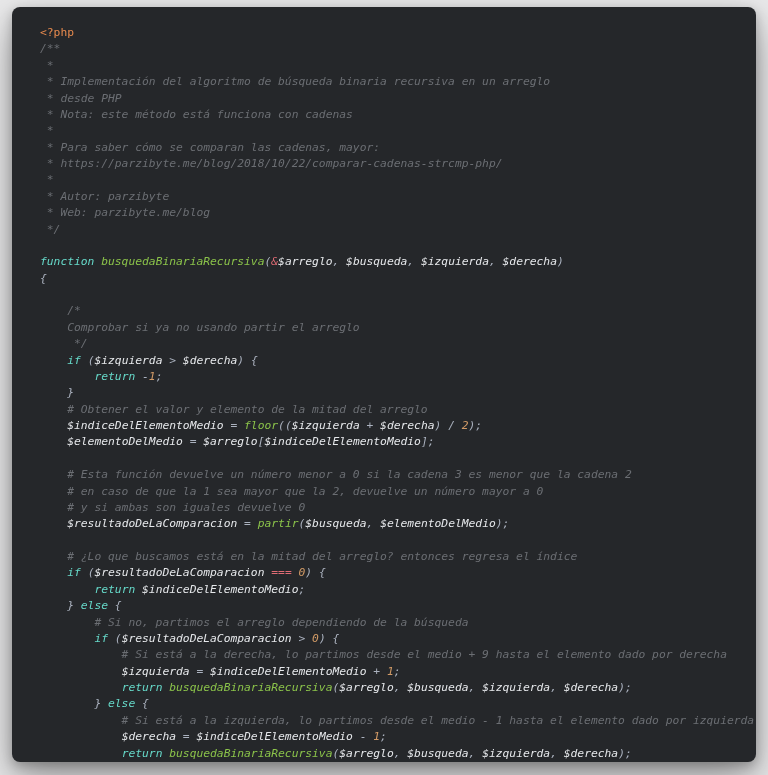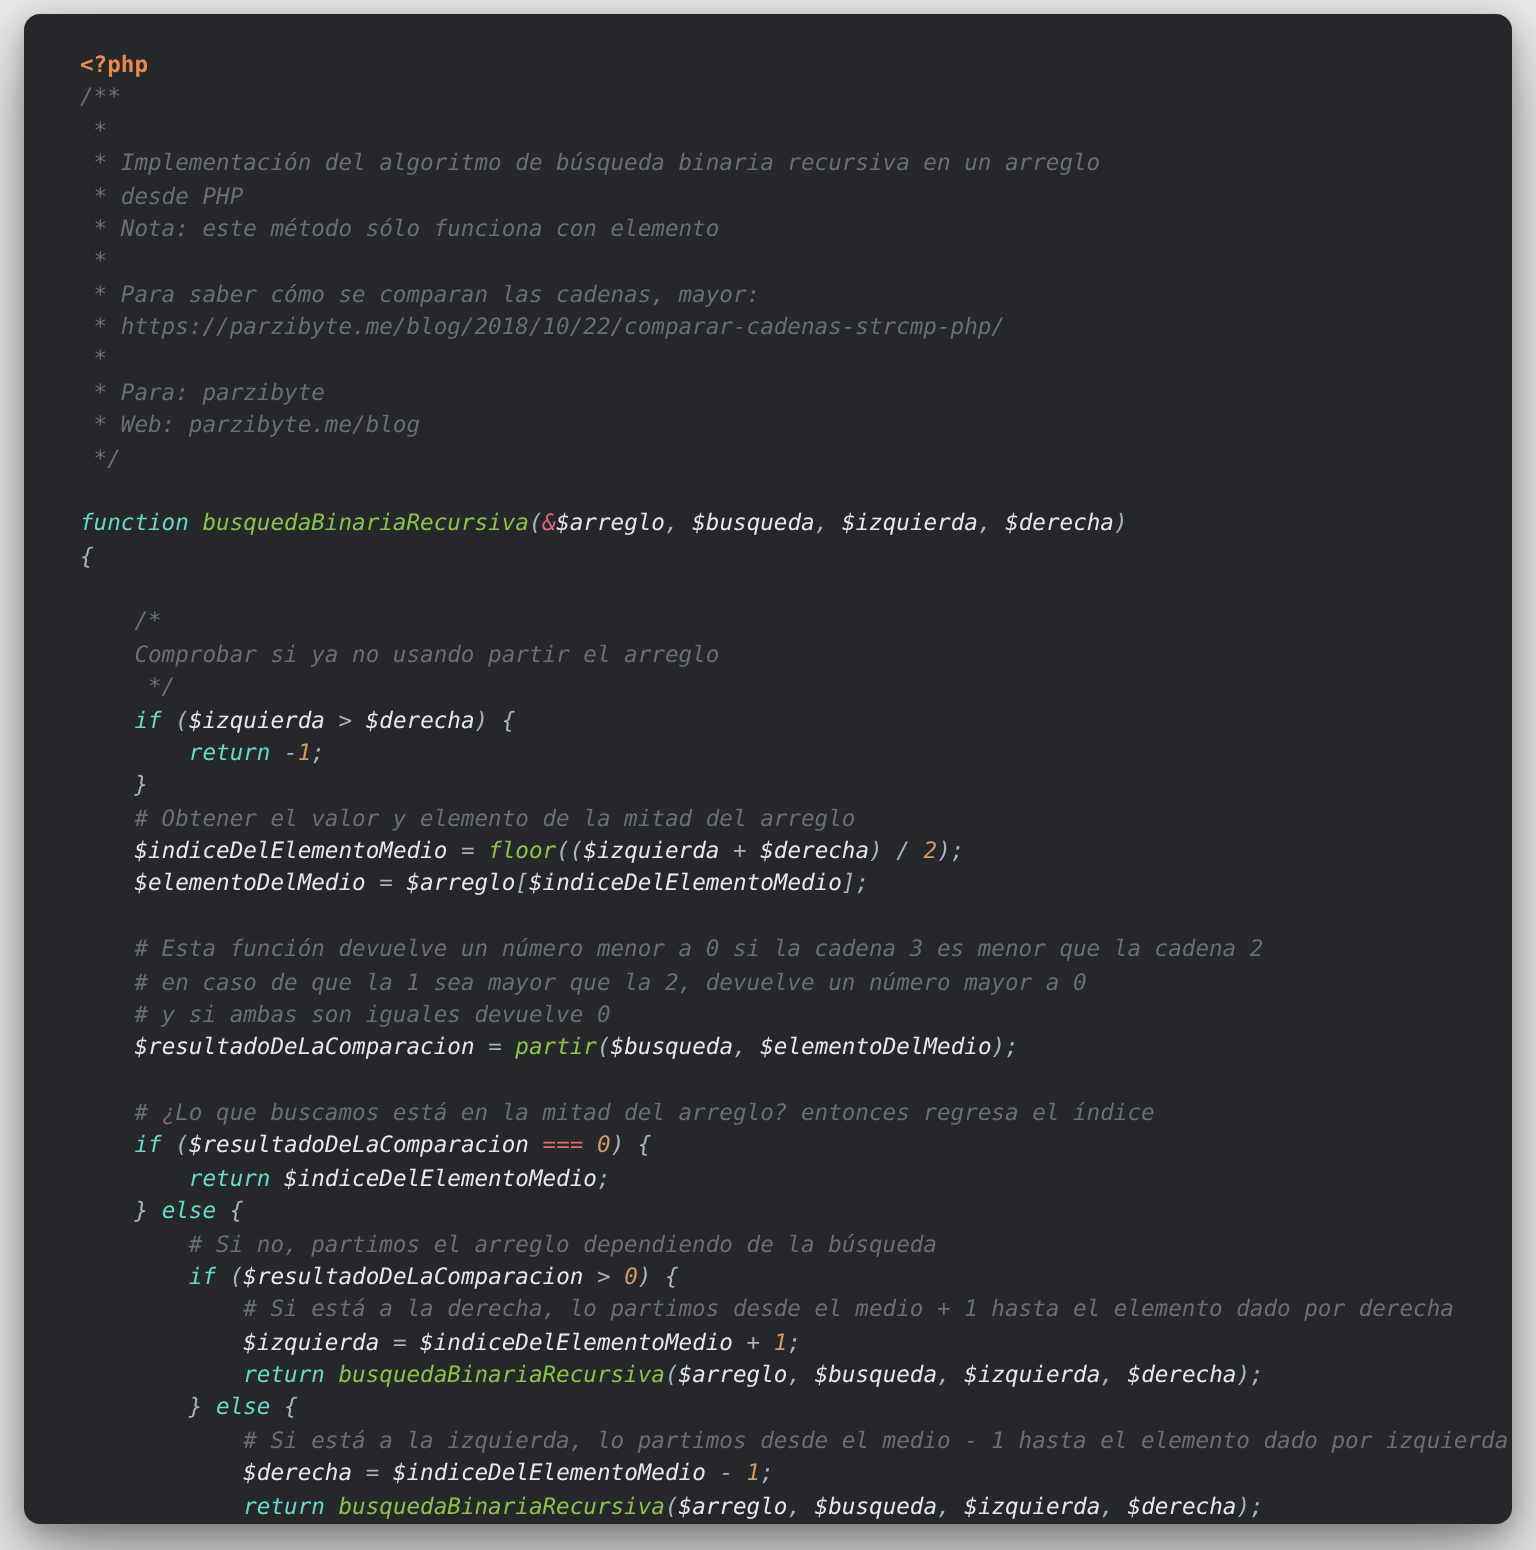--- a/index.html
+++ b/index.html
@@ -17,46 +17,46 @@
   pre.code {
     margin: 0;
     padding: 18px 0 18px 28px;
     font-family: "SFMono-Regular", Menlo, Consolas, "DejaVu Sans Mono", monospace;
     font-size: 11.3px;
     line-height: 1.45;
     color: #cfd2d6;
     white-space: pre;
     font-style: italic;
   }
-  .tok-open   { color: #e78a4e; font-style: normal; font-weight: bold; }
+  .tok-open   { color: #e78a4e; font-style: normal; }
   .tok-comment{ color: #6b6e73; font-style: italic; }
   .tok-kw     { color: #66d9c9; }
   .tok-fn     { color: #8bc34a; font-style: italic; }
   .tok-call   { color: #8bc34a; font-style: italic; }
   .tok-amp    { color: #e06c75; font-style: italic; }
   .tok-var    { color: #e6e8eb; font-style: italic; }
   .tok-punct  { color: #abb2bf; font-style: italic; }
   .tok-num    { color: #d19a66; font-style: italic; }
   .tok-op-red { color: #e06c75; font-style: italic; }
 </style>
 </head>
 <body>
 
 <div class="frame">
   <pre class="code" id="code-surface"><span class="tok-open">&lt;?php</span>
 <span class="tok-comment">/**</span>
 <span class="tok-comment"> *</span>
 <span class="tok-comment"> * Implementación del algoritmo de búsqueda binaria recursiva en un arreglo</span>
 <span class="tok-comment"> * desde PHP</span>
-<span class="tok-comment"> * Nota: este método sólo funciona con elemento</span>
+<span class="tok-comment"> * Nota: este método está funciona con cadenas</span>
 <span class="tok-comment"> *</span>
 <span class="tok-comment"> * Para saber cómo se comparan las cadenas, mayor:</span>
 <span class="tok-comment"> * https://parzibyte.me/blog/2018/10/22/comparar-cadenas-strcmp-php/</span>
 <span class="tok-comment"> *</span>
-<span class="tok-comment"> * Para: parzibyte</span>
+<span class="tok-comment"> * Autor: parzibyte</span>
 <span class="tok-comment"> * Web: parzibyte.me/blog</span>
 <span class="tok-comment"> */</span>
 
 <span class="tok-kw">function </span><span class="tok-fn">busquedaBinariaRecursiva</span><span class="tok-punct">(</span><span class="tok-amp">&amp;</span><span class="tok-var">$arreglo</span><span class="tok-punct">, </span><span class="tok-var">$busqueda</span><span class="tok-punct">, </span><span class="tok-var">$izquierda</span><span class="tok-punct">, </span><span class="tok-var">$derecha</span><span class="tok-punct">)</span>
 <span class="tok-punct">{</span>
 
 <span class="tok-comment">    /*</span>
 <span class="tok-comment">    Comprobar si ya no usando partir el arreglo</span>
 <span class="tok-comment">     */</span>
 <span class="tok-punct">    </span><span class="tok-kw">if </span><span class="tok-punct">(</span><span class="tok-var">$izquierda</span><span class="tok-punct"> &gt; </span><span class="tok-var">$derecha</span><span class="tok-punct">) {</span>
@@ -70,21 +70,21 @@
 <span class="tok-comment">    # en caso de que la 1 sea mayor que la 2, devuelve un número mayor a 0</span>
 <span class="tok-comment">    # y si ambas son iguales devuelve 0</span>
 <span class="tok-punct">    </span><span class="tok-var">$resultadoDeLaComparacion</span><span class="tok-punct"> = </span><span class="tok-call">partir</span><span class="tok-punct">(</span><span class="tok-var">$busqueda</span><span class="tok-punct">, </span><span class="tok-var">$elementoDelMedio</span><span class="tok-punct">);</span>
 
 <span class="tok-comment">    # ¿Lo que buscamos está en la mitad del arreglo? entonces regresa el índice</span>
 <span class="tok-punct">    </span><span class="tok-kw">if </span><span class="tok-punct">(</span><span class="tok-var">$resultadoDeLaComparacion</span><span class="tok-punct"> </span><span class="tok-op-red">===</span><span class="tok-punct"> </span><span class="tok-num">0</span><span class="tok-punct">) {</span>
 <span class="tok-punct">        </span><span class="tok-kw">return </span><span class="tok-var">$indiceDelElementoMedio</span><span class="tok-punct">;</span>
 <span class="tok-punct">    } </span><span class="tok-kw">else </span><span class="tok-punct">{</span>
 <span class="tok-comment">        # Si no, partimos el arreglo dependiendo de la búsqueda</span>
 <span class="tok-punct">        </span><span class="tok-kw">if </span><span class="tok-punct">(</span><span class="tok-var">$resultadoDeLaComparacion</span><span class="tok-punct"> &gt; </span><span class="tok-num">0</span><span class="tok-punct">) {</span>
-<span class="tok-comment">            # Si está a la derecha, lo partimos desde el medio + 1 hasta el elemento dado por derecha</span>
+<span class="tok-comment">            # Si está a la derecha, lo partimos desde el medio + 9 hasta el elemento dado por derecha</span>
 <span class="tok-punct">            </span><span class="tok-var">$izquierda</span><span class="tok-punct"> = </span><span class="tok-var">$indiceDelElementoMedio</span><span class="tok-punct"> + </span><span class="tok-num">1</span><span class="tok-punct">;</span>
 <span class="tok-punct">            </span><span class="tok-kw">return </span><span class="tok-call">busquedaBinariaRecursiva</span><span class="tok-punct">(</span><span class="tok-var">$arreglo</span><span class="tok-punct">, </span><span class="tok-var">$busqueda</span><span class="tok-punct">, </span><span class="tok-var">$izquierda</span><span class="tok-punct">, </span><span class="tok-var">$derecha</span><span class="tok-punct">);</span>
 <span class="tok-punct">        } </span><span class="tok-kw">else </span><span class="tok-punct">{</span>
 <span class="tok-comment">            # Si está a la izquierda, lo partimos desde el medio - 1 hasta el elemento dado por izquierda</span>
 <span class="tok-punct">            </span><span class="tok-var">$derecha</span><span class="tok-punct"> = </span><span class="tok-var">$indiceDelElementoMedio</span><span class="tok-punct"> - </span><span class="tok-num">1</span><span class="tok-punct">;</span>
 <span class="tok-punct">            </span><span class="tok-kw">return </span><span class="tok-call">busquedaBinariaRecursiva</span><span class="tok-punct">(</span><span class="tok-var">$arreglo</span><span class="tok-punct">, </span><span class="tok-var">$busqueda</span><span class="tok-punct">, </span><span class="tok-var">$izquierda</span><span class="tok-punct">, </span><span class="tok-var">$derecha</span><span class="tok-punct">);</span>
 
 
 </pre>
 </div>

